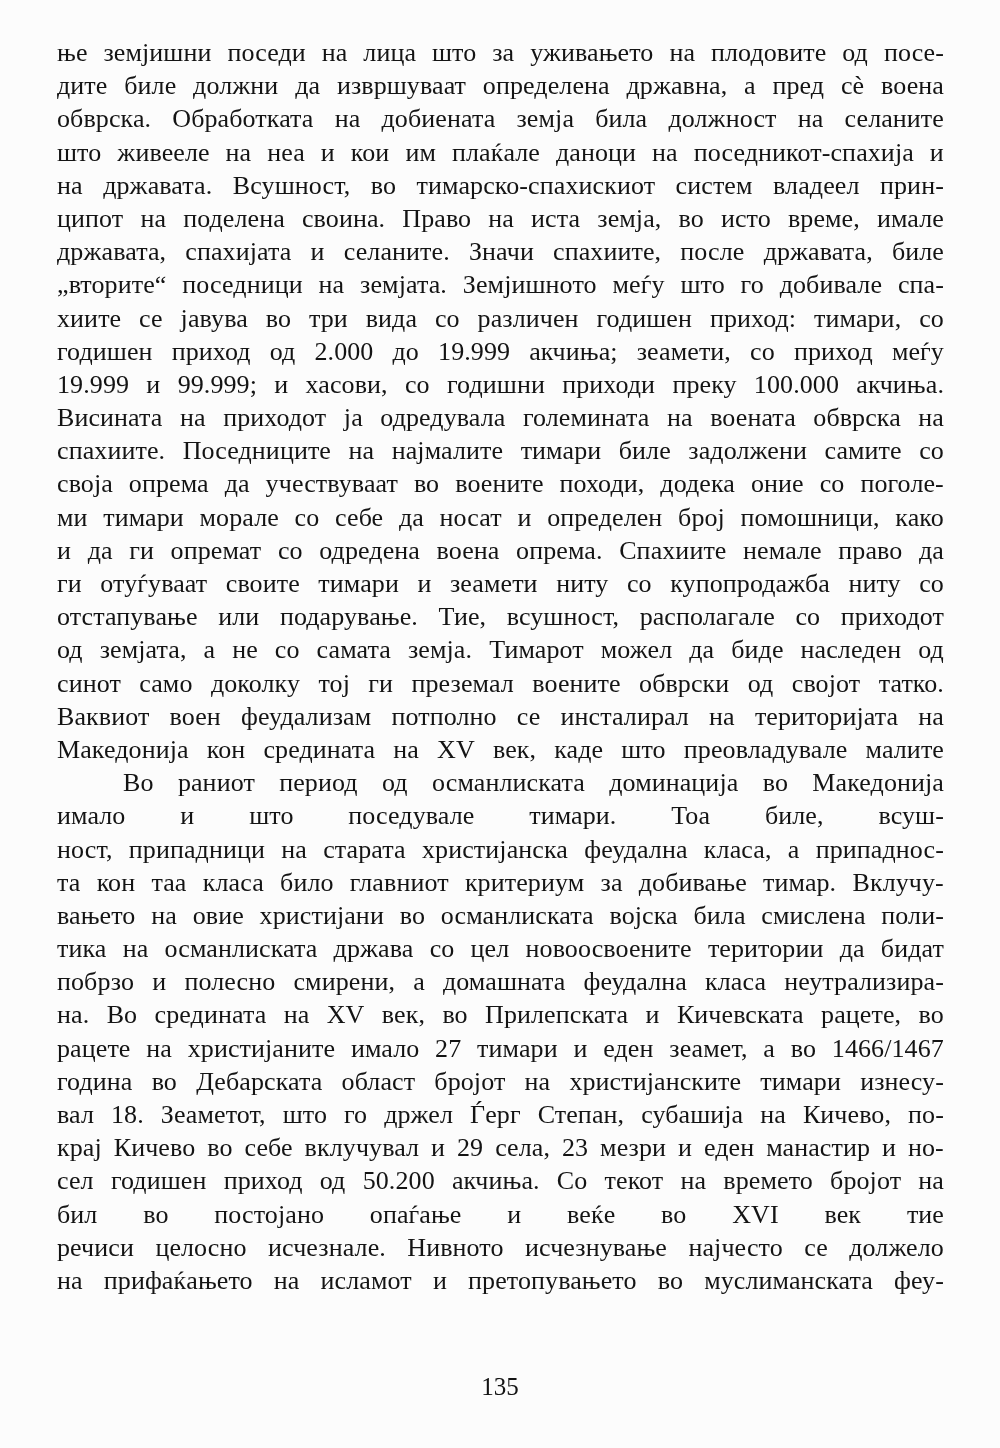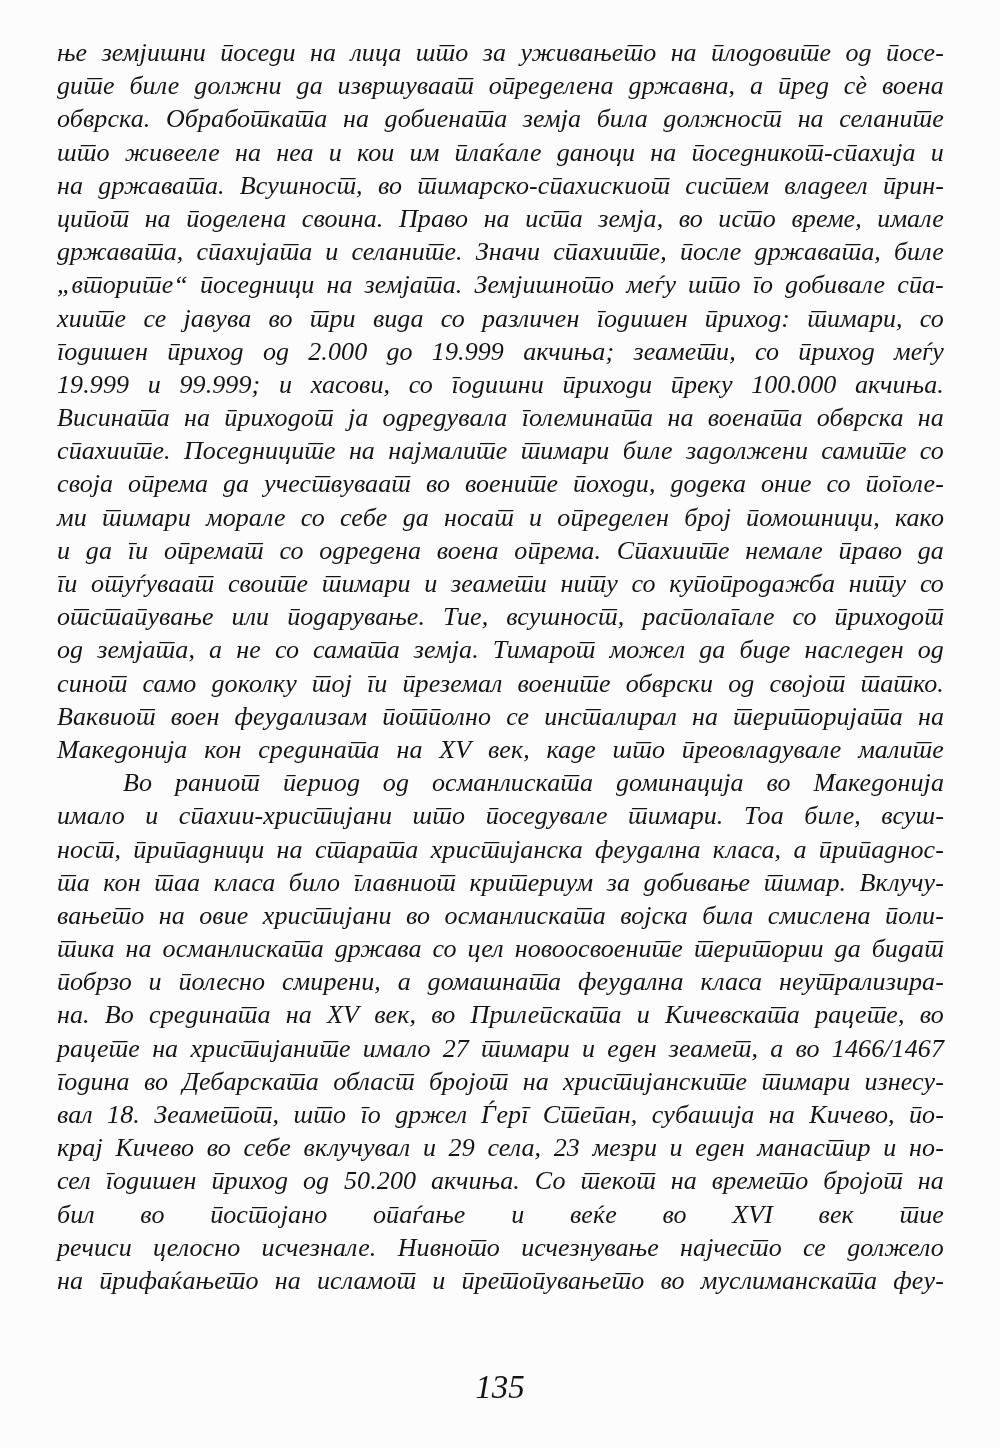--- a/index.html
+++ b/index.html
@@ -11,21 +11,20 @@
     height: 1448px;
     position: relative;
     background: #fcfcfc;
     font-family: "Liberation Serif", "DejaVu Serif", serif;
     color: #141414;
     overflow: hidden;
   }
   .page {
     position: absolute;
     inset: 0;
-    font-style: italic;
   }
   .text-block {
     position: absolute;
     left: 57px;
     top: 36px;
     width: 887px;
   }
   .paragraph {
     margin: 0;
     padding: 0;
@@ -43,21 +42,21 @@
   }
   .line.indent {
     padding-left: 66px;
   }
   .page-number {
     position: absolute;
     left: 0;
     top: 1372px;
     width: 100%;
     text-align: center;
-    font-size: 33px;
+    font-size: 25px;
     line-height: 30px;
   }
 </style>
 </head>
 <body style="background: rgb(252, 252, 252); color: rgb(20, 20, 20);">
 
 <div class="page">
   <div class="text-block">
       <div class="paragraph">
         <div class="line justify">
@@ -345,21 +344,20 @@
           <span>период</span>
           <span>од</span>
           <span>османлиската</span>
           <span>доминација</span>
           <span>во</span>
           <span>Македонија</span>
         </div>
         <div class="line justify">
           <span>имало</span>
           <span>и</span>
-          <span>спахии-христијани</span>
           <span>што</span>
           <span>поседувале</span>
           <span>тимари.</span>
           <span>Тоа</span>
           <span>биле,</span>
           <span>всуш-</span>
         </div>
         <div class="line justify">
           <span>ност,</span>
           <span>припадници</span>

